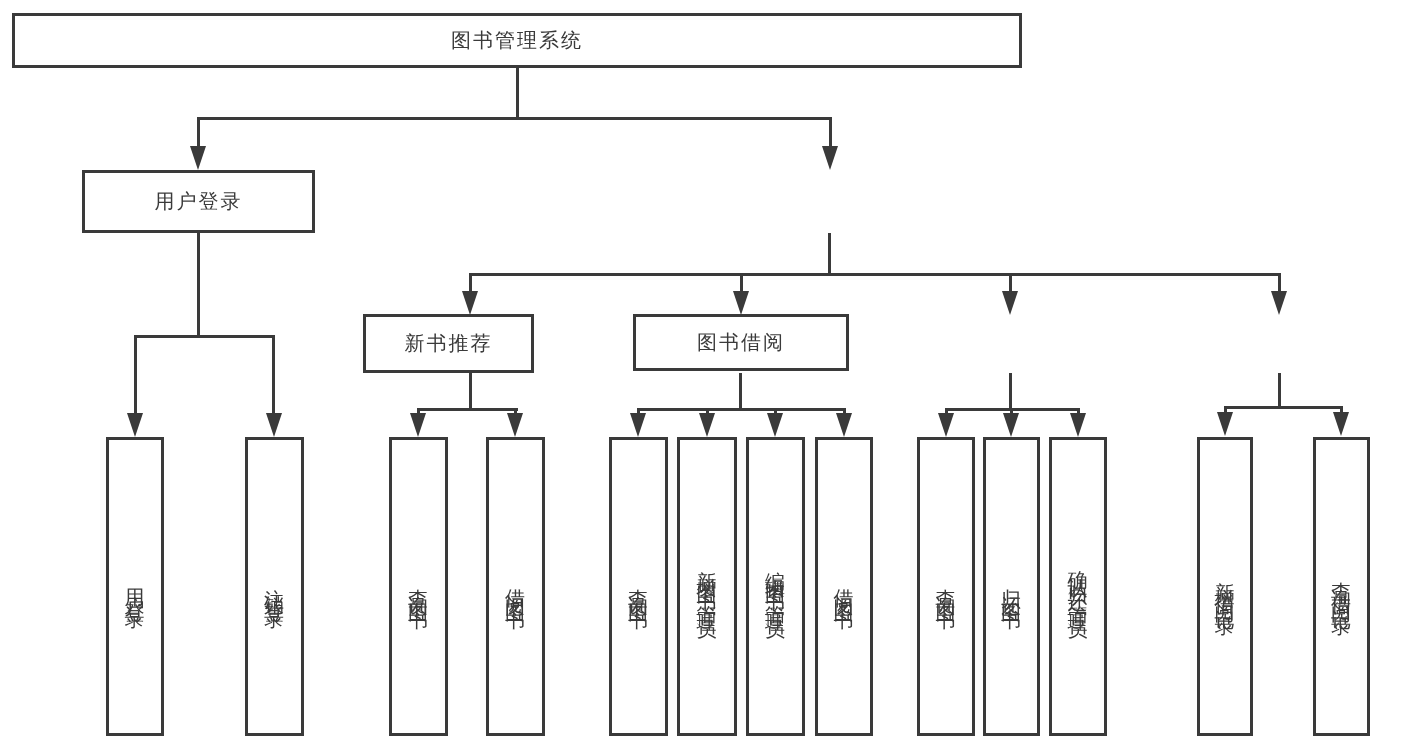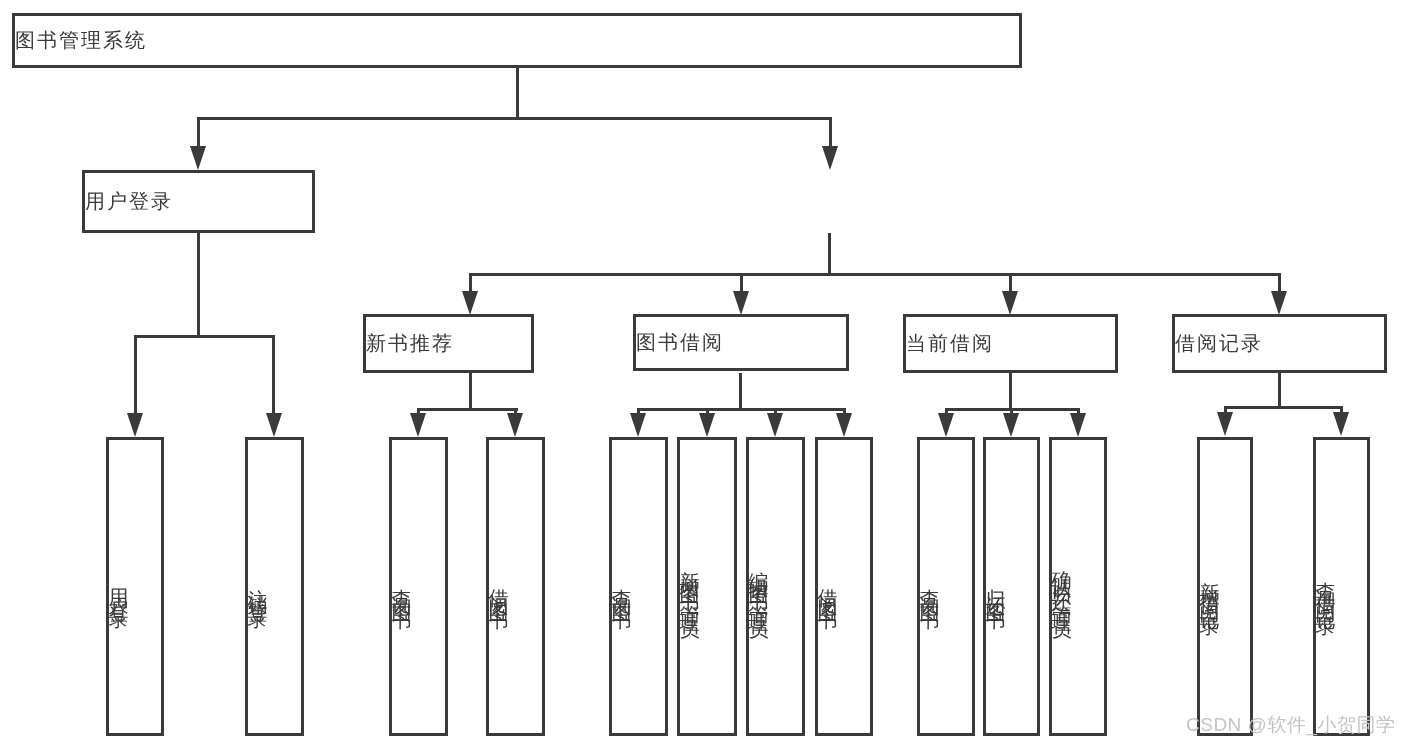--- a/index.html
+++ b/index.html
@@ -11,21 +11,21 @@
   html,body{margin:0;padding:0;}
   body{
     width:1405px;height:747px;background:var(--bg);
     font-family:"Liberation Sans","DejaVu Sans",sans-serif;
     position:relative;overflow:hidden;
   }
   .canvas{position:absolute;left:0;top:0;width:1405px;height:747px;}
   .node{
     position:absolute;box-sizing:border-box;background:#fff;
     border:3px solid var(--line);
-    display:flex;align-items:center;
+    display:flex;align-items:center;justify-content:center;
     color:var(--text);
   }
   .node.h .label{font-size:20px;letter-spacing:2px;white-space:nowrap;}
   .node.v .label{
     writing-mode:vertical-rl;text-orientation:mixed;
     font-size:20px;letter-spacing:7px;line-height:1;
   }
   .hl{position:absolute;height:3px;background:var(--line);}
   .vl{position:absolute;width:3px;background:var(--line);}
   .arrow{
@@ -75,26 +75,20 @@
   <div class="vl" style="left:1009px;top:273px;height:20px"></div>
   <div class="arrow" style="left:1002px;top:291px"></div>
   <div class="vl" style="left:1278px;top:273px;height:20px"></div>
   <div class="arrow" style="left:1271px;top:291px"></div>
 
   <div class="node h" style="left:363px;top:314px;width:171px;height:59px">
     <span class="label">新书推荐</span>
   </div>
   <div class="node h" style="left:633px;top:314px;width:216px;height:57px">
     <span class="label">图书借阅</span>
-  </div>
-  <div class="node h" style="left:903px;top:314px;width:215px;height:59px">
-    <span class="label">当前借阅</span>
-  </div>
-  <div class="node h" style="left:1172px;top:314px;width:215px;height:59px">
-    <span class="label">借阅记录</span>
   </div>
 
   <div class="vl" style="left:469px;top:373px;height:37px"></div>
   <div class="hl" style="left:417px;top:408px;width:101px"></div>
   <div class="vl" style="left:417px;top:408px;height:8px"></div>
   <div class="arrow" style="left:410px;top:413px"></div>
   <div class="vl" style="left:514px;top:408px;height:8px"></div>
   <div class="arrow" style="left:507px;top:413px"></div>
 
   <div class="vl" style="left:739px;top:373px;height:37px"></div>
@@ -161,15 +155,14 @@
     <span class="label">确认归还（管理员）</span>
   </div>
 
   <div class="node v" style="left:1197px;top:437px;width:56px;height:299px">
     <span class="label">新增借阅记录</span>
   </div>
   <div class="node v" style="left:1313px;top:437px;width:57px;height:299px">
     <span class="label">查询借阅记录</span>
   </div>
 
-  <div class="watermark">CSDN @软件_小贺同学</div>
 
 </div>
 
 </body></html>

